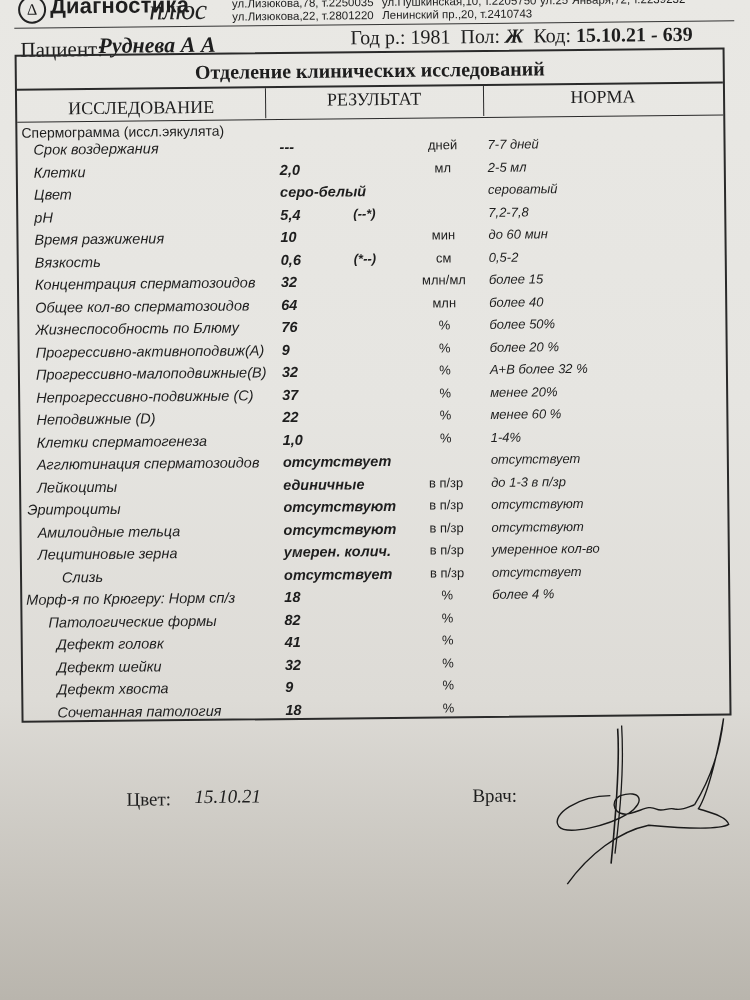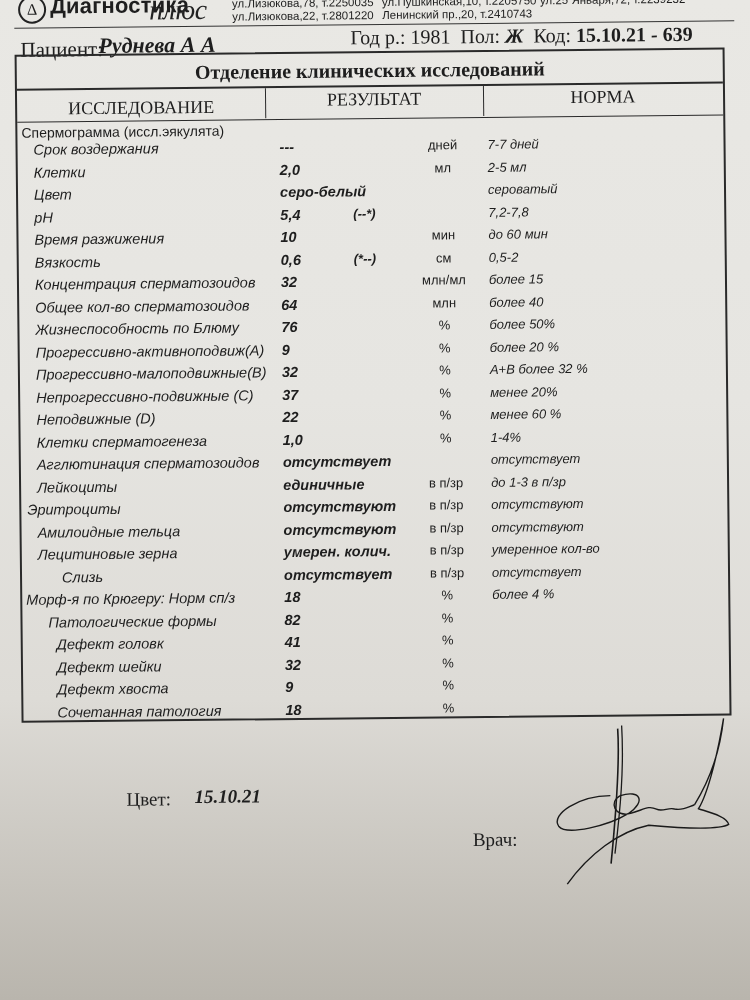--- a/index.html
+++ b/index.html
@@ -54,22 +54,22 @@
     .row { position: absolute; left: 0; width: 706px; height: 22px; font-size: 14.5px; }
     .row .name { position: absolute; left: 4px; top: 0; font-style: italic; white-space: nowrap; }
     .row .val { position: absolute; left: 262px; top: 0; font-weight: bold; font-style: italic; white-space: nowrap; }
     .row .flag { position: absolute; left: 335px; top: 0; font-weight: bold; font-style: italic; font-size: 13px; }
     .row .unit { position: absolute; left: 385px; width: 80px; text-align: center; top: 0; font-size: 13px; }
     .row .norm { position: absolute; left: 470px; top: 0; font-style: italic; font-size: 13px; white-space: nowrap; }
 
     
     .footer { position: absolute; left: 0; top: 780px; width: 750px; font-family: "Liberation Serif", serif; }
     .date-label { position: absolute; left: 118px; top: 10px; font-size: 19px; }
-    .date-val { position: absolute; left: 186px; top: 8px; font-size: 19px; font-weight: bold; font-style: italic; }
-    .doctor-label { position: absolute; left: 464px; top: 10px; font-size: 19px; margin-top: 44px; }
+    .date-val { position: absolute; left: 186px; top: 8px; font-size: 19px; font-weight: normal; font-style: italic; }
+    .doctor-label { position: absolute; left: 464px; top: 10px; font-size: 19px; }
     .signature { position: absolute; left: 540px; top: -60px; width: 190px; height: 180px; }
   </style>
 </head>
 <body>
 
 <div class="page">
 
   <div class="header">
     <div class="logo">
       <div class="logo-mark">Δ</div>

